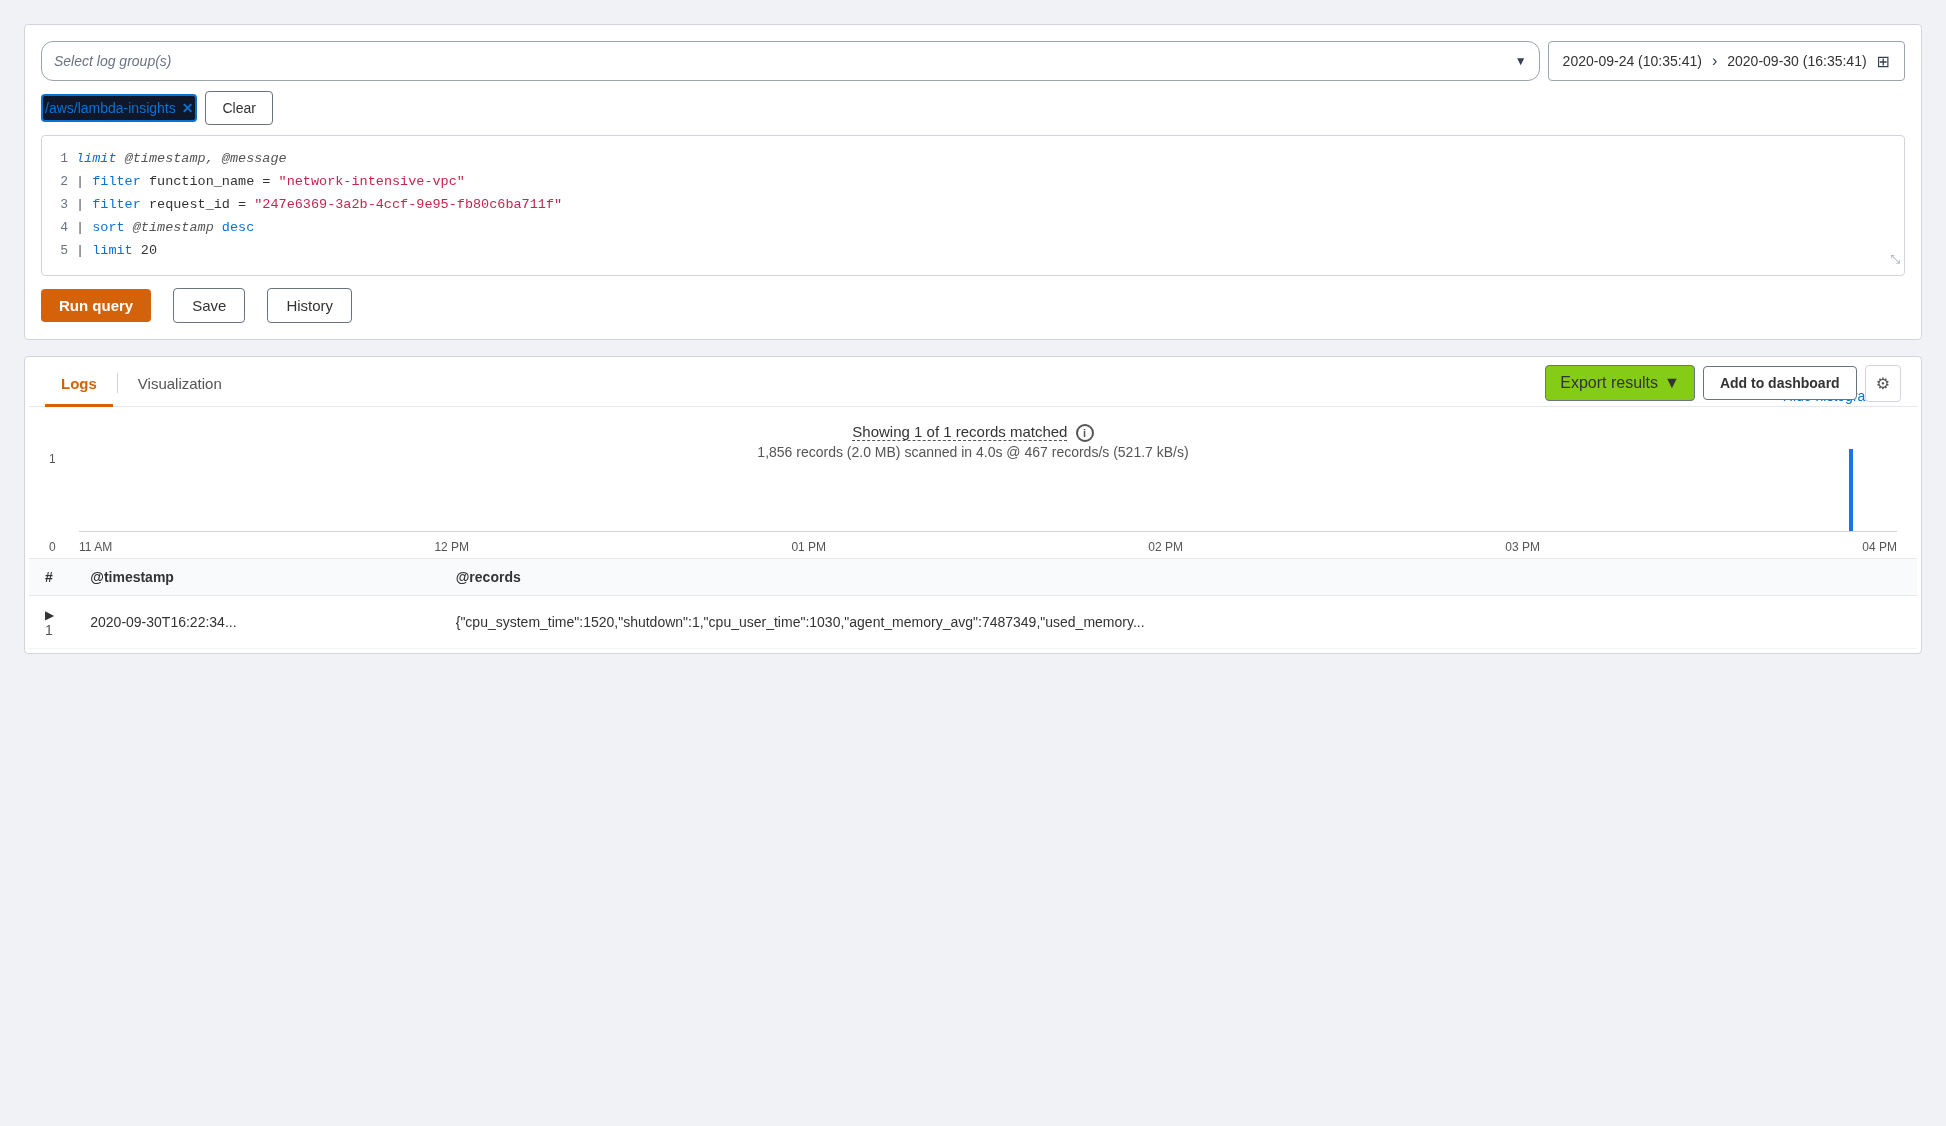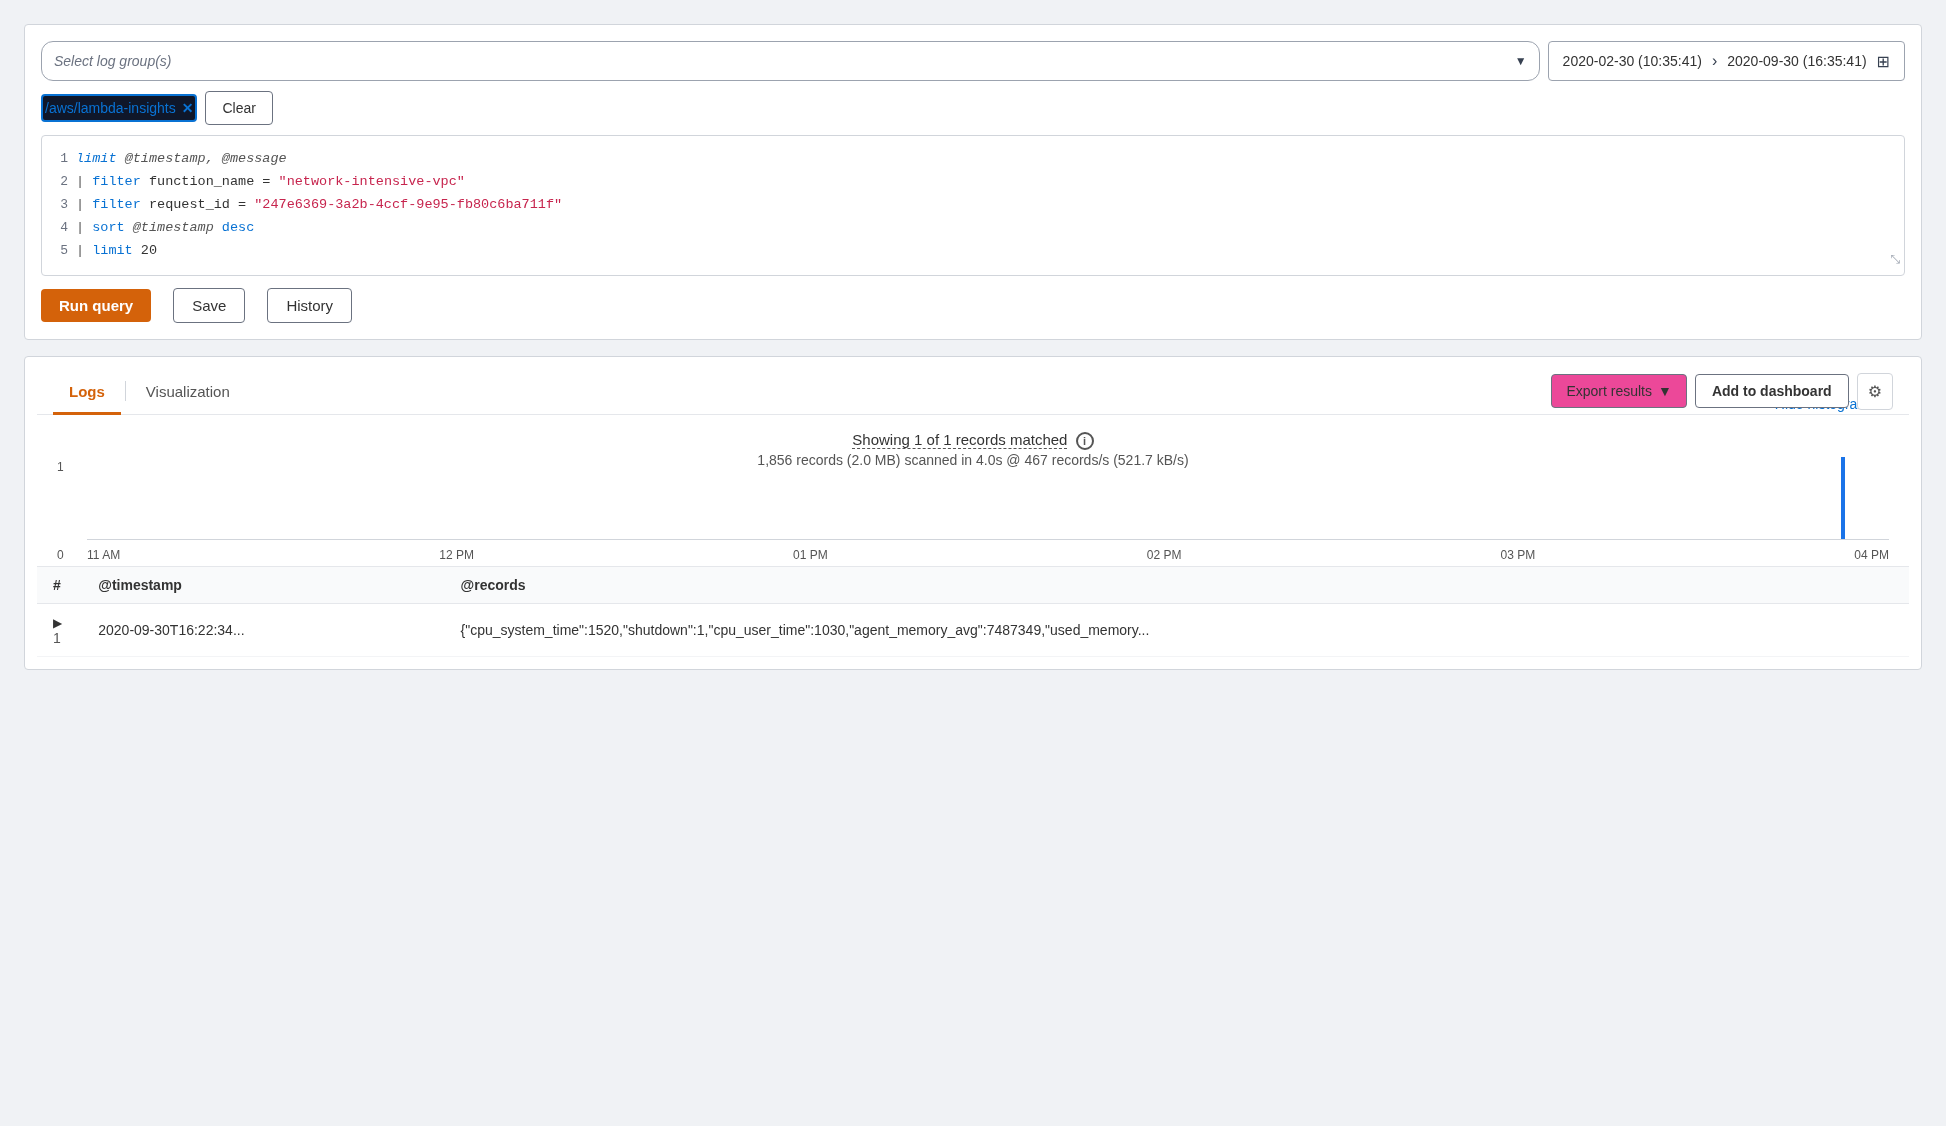--- a/index.html
+++ b/index.html
@@ -185,21 +185,21 @@
       font-weight: 500;
       cursor: pointer;
       color: #333;
     }
 
     .bottom-panel {
       background: #fff;
       border: 1px solid #d1d5db;
       border-radius: 4px;
       margin: 0 24px 24px 24px;
-      padding: 12px;
+      padding: 4px;
     }
 
     .tabs-bar {
       display: flex;
       align-items: center;
       padding: 0 16px;
       border-bottom: 1px solid #e5e7eb;
       gap: 0;
     }
 
@@ -230,23 +230,23 @@
     .tab-actions {
       margin-left: auto;
       display: flex;
       align-items: center;
       gap: 8px;
     }
 
     .export-btn {
       border: 1px solid #6b7280;
       border-radius: 4px;
-      background: #ec4899;
+      background: #84cc16;
       padding: 8px 14px;
-      font-size: 14px;
+      font-size: 16px;
       cursor: pointer;
       color: #333;
       display: flex;
       align-items: center;
       gap: 6px;
     }
 
     .add-dashboard-btn {
       border: 1px solid #6b7280;
       border-radius: 4px;
@@ -376,21 +376,21 @@
 <body>
 
 <div class="top-panel">
 
   <div class="query-header">
     <div class="log-group-select">
       <span>Select log group(s)</span>
       <span class="chevron">▼</span>
     </div>
     <div class="date-range">
-      <span>2020-02-30 (10:35:41)</span>
+      <span>2020-09-24 (10:35:41)</span>
       <span class="arrow">›</span>
       <span>2020-09-30 (16:35:41)</span>
       <span class="cal-icon">⊞</span>
     </div>
   </div>
 
   <div class="tag-bar">
     <div class="log-group-tag">
       <span>/aws/lambda-insights</span>
       <span class="close-x">✕</span>

